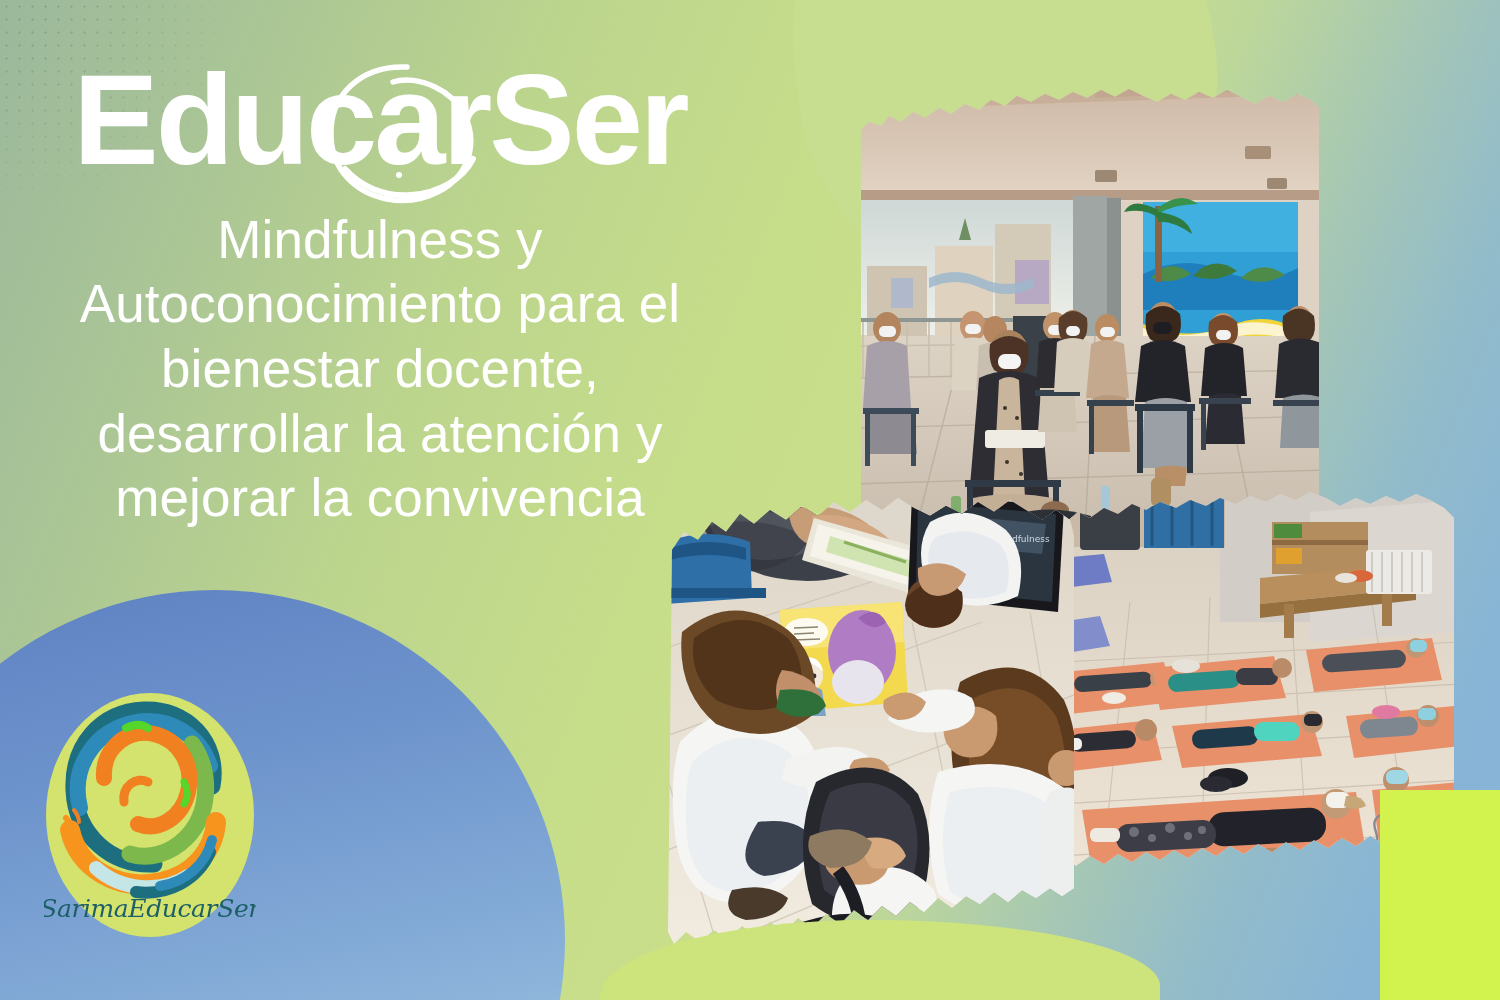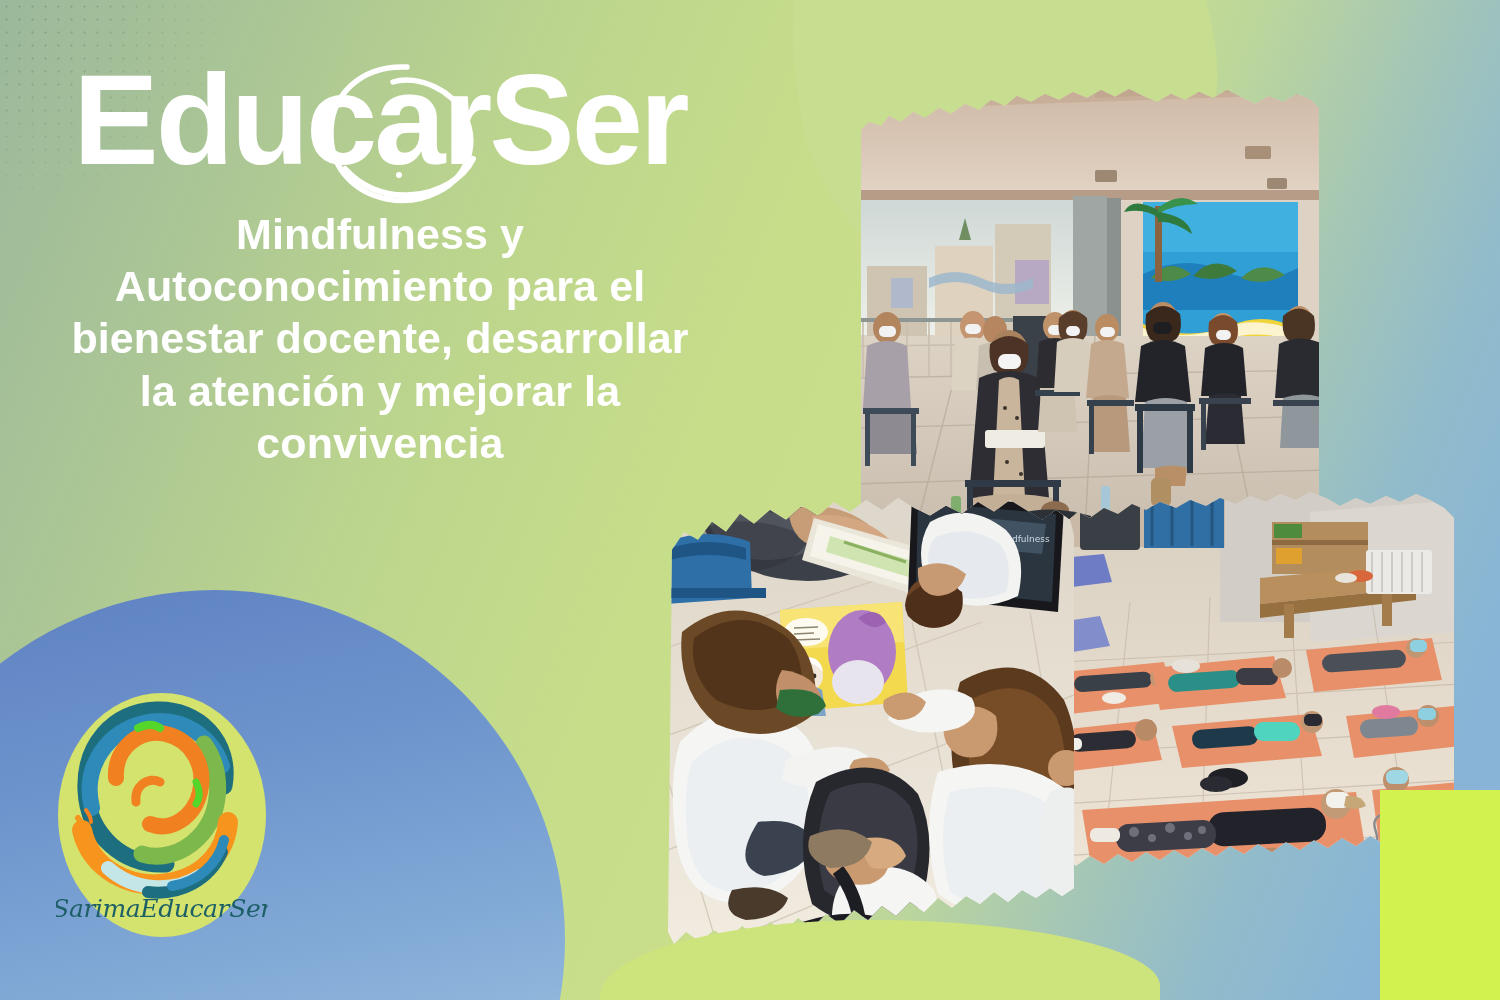--- a/index.html
+++ b/index.html
@@ -75,31 +75,31 @@
     color:#ffffff;
     font-family:"Liberation Sans", sans-serif;
   }
   .enso{
     position:absolute;left:238px;top:-4px;width:196px;height:175px;
     pointer-events:none;
   }
   .subtitle{
     margin:22px auto 0;
     width:660px;
-    font-size:43px;
+    font-size:53px;
     line-height:1.22;
-    font-weight:700;
+    font-weight:400;
     color:#ffffff;
     letter-spacing:.1px;
     font-family:"Liberation Sans", sans-serif;
   }
 
   
   .logo-badge{
-    position:absolute;left:56px;top:690px;
+    position:absolute;left:44px;top:690px;
     width:212px;height:250px;
   }
 
   
   .photo{position:absolute;overflow:hidden;}
   .photo svg{display:block;}
 
   
 </style>
 </head>

